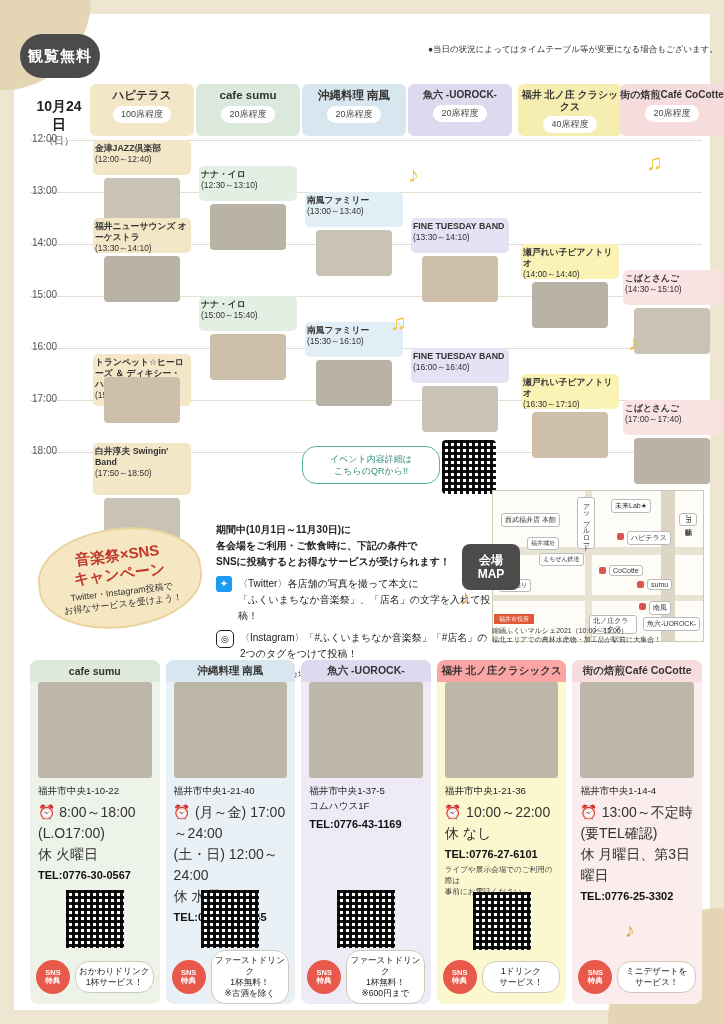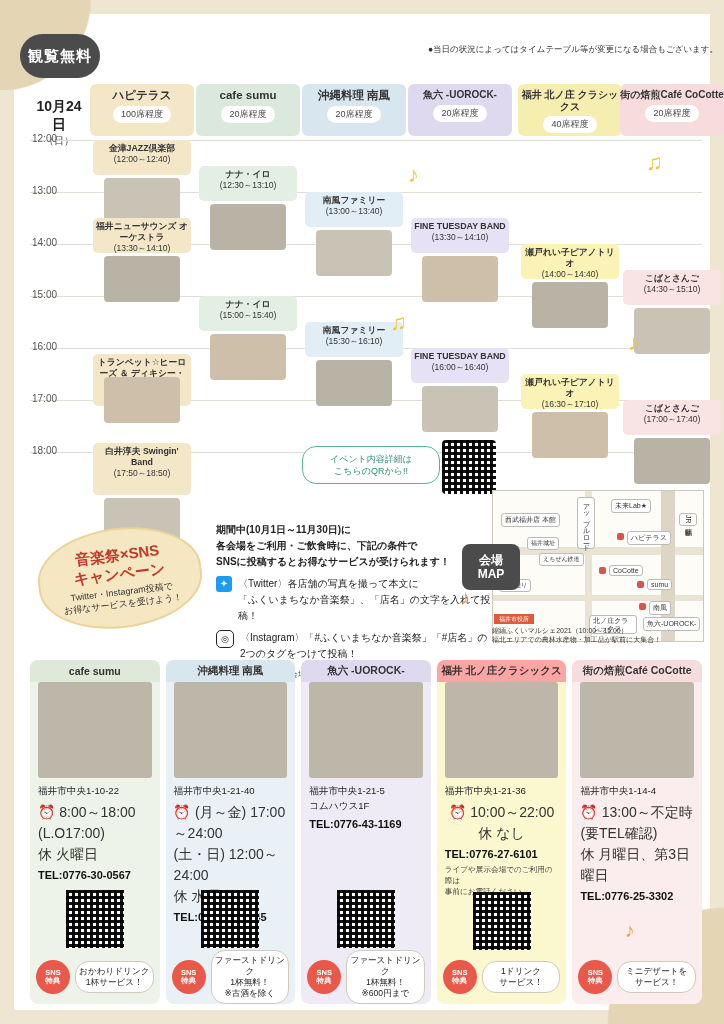--- a/index.html
+++ b/index.html
@@ -51,21 +51,21 @@
   .colhead .nm{font-size:11.5px;font-weight:bold;color:#333;text-align:center;line-height:1.15;}
   .colhead .nm.sm{font-size:10px;}
   .cap{margin-top:4px;background:#fff;border-radius:9px;font-size:9px;color:#444;padding:2px 8px;}
   .colbody{position:absolute;top:56px;left:0;right:0;bottom:0;}
 
   .hours{position:absolute;left:0;top:56px;width:672px;bottom:0;}
   .hrow{position:absolute;left:0;width:672px;height:1px;background:#e3ded2;}
   .hlab{position:absolute;left:2px;font-size:10px;color:#555;transform:translateY(-7px);}
 
   .ev{position:absolute;left:3px;right:3px;border-radius:5px;box-sizing:border-box;
-      font-size:8.5px;color:#333;text-align:center;padding:3px 2px;line-height:1.25;}
+      font-size:8.5px;color:#333;padding:3px 2px;line-height:1.25;}
   .ev b{font-weight:bold;font-size:8.8px;display:block;}
   .ph{position:absolute;border-radius:4px;background:#c9c3b5;overflow:hidden;}
   .ph.p2{background:#b9b3a6;}
   .ph.p3{background:#cdbfa9;}
   .qr{background:
       repeating-linear-gradient(90deg,#111 0 3px,#fff 3px 6px),
       repeating-linear-gradient(#111 0 3px,#fff 3px 6px);
      background-blend-mode:multiply;}
   .bubble{position:absolute;border:1.6px solid #57b39b;border-radius:14px;background:#fff;
       font-size:9px;color:#2f8d78;text-align:center;padding:6px 8px;line-height:1.35;}
@@ -329,37 +329,37 @@
             <div class="tag" style="white-space: pre-line;">SNS
 特典</div>
             <div class="bub" style="white-space: pre-line;">ファーストドリンク
 1杯無料！
 ※古酒を除く</div>
           </div>
         </div>
         <div class="shop" style="background: rgb(238, 235, 247);">
           <h3 style="background: rgb(222, 217, 238);">魚六 -UOROCK-</h3>
           <div class="pic"></div>
-          <div class="addr" style="white-space: pre-line;">福井市中央1-21-5
+          <div class="addr" style="white-space: pre-line;">福井市中央1-37-5
 コムハウス1F</div>
           <div class="tel">TEL:0776-43-1169</div>
           <div class="qrbox qr"></div>
           <div class="perk">
             <div class="tag" style="white-space: pre-line;">SNS
 特典</div>
             <div class="bub" style="white-space: pre-line;">ファーストドリンク
 1杯無料！
 ※600円まで</div>
           </div>
         </div>
         <div class="shop" style="background: rgb(251, 247, 206);">
           <h3 style="background: #fca5a5;">福井 北ノ庄クラシックス</h3>
           <div class="pic"></div>
           <div class="addr" style="white-space: pre-line;">福井市中央1-21-36</div>
-          <div class="meta" style="white-space: pre-line; text-align: center;">⏰ 10:00～22:00
+          <div class="meta" style="white-space: pre-line;">⏰ 10:00～22:00
 休 なし</div>
           <div class="tel">TEL:0776-27-6101</div>
           <div class="extra" style="white-space: pre-line;">ライブや展示会場でのご利用の際は
 事前にお電話ください</div>
           <div class="qrbox qr" style="bottom: 54px;"></div>
           <div class="perk">
             <div class="tag" style="white-space: pre-line;">SNS
 特典</div>
             <div class="bub" style="white-space: pre-line;">1ドリンク
 サービス！</div>

